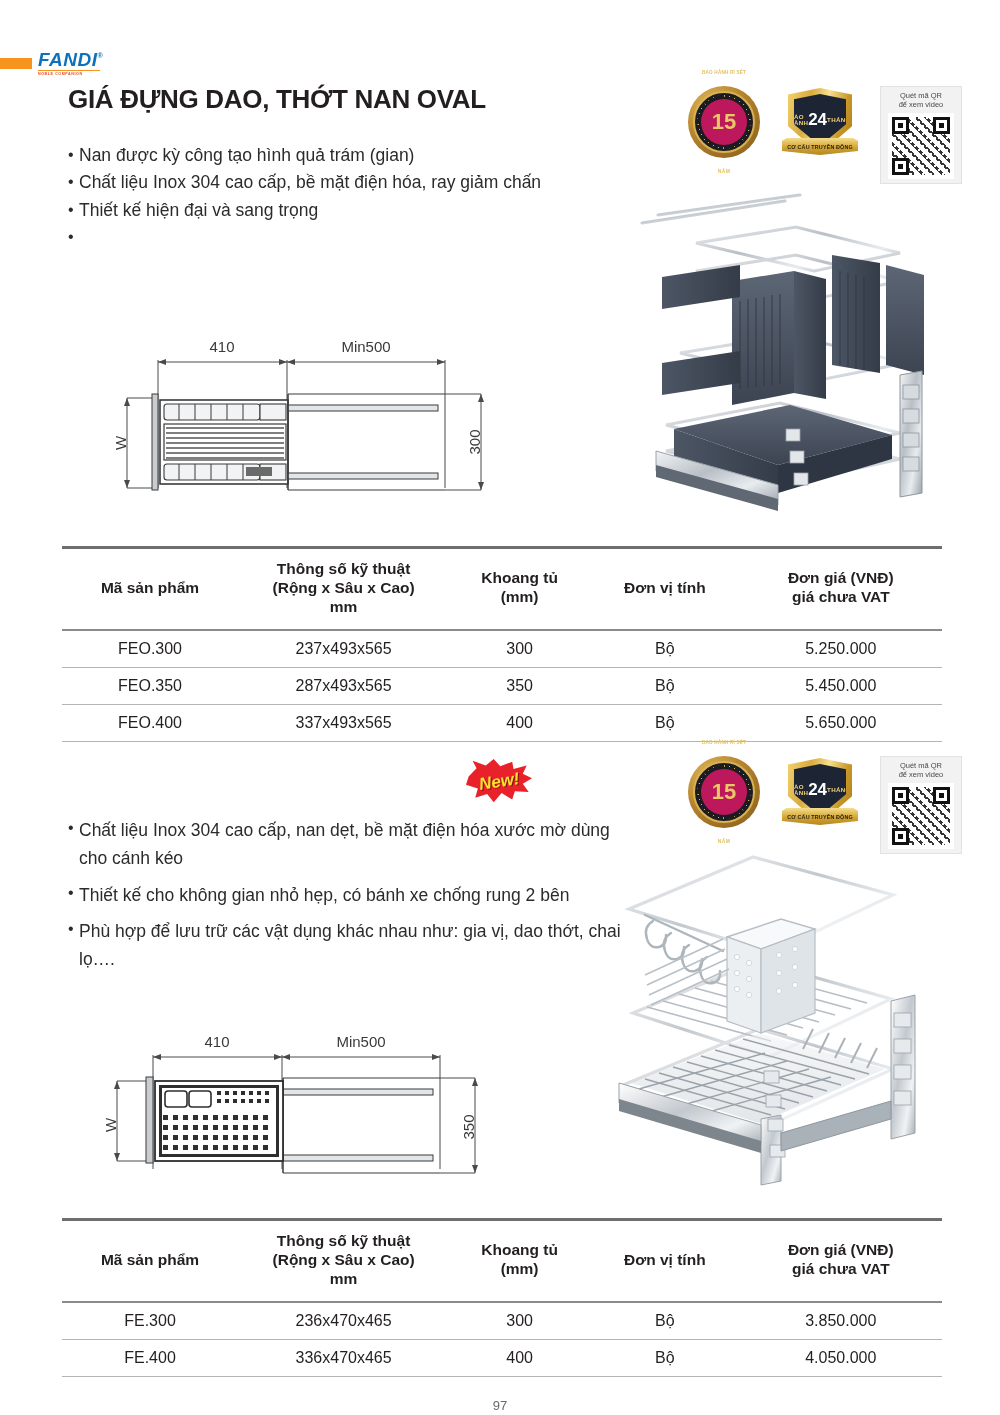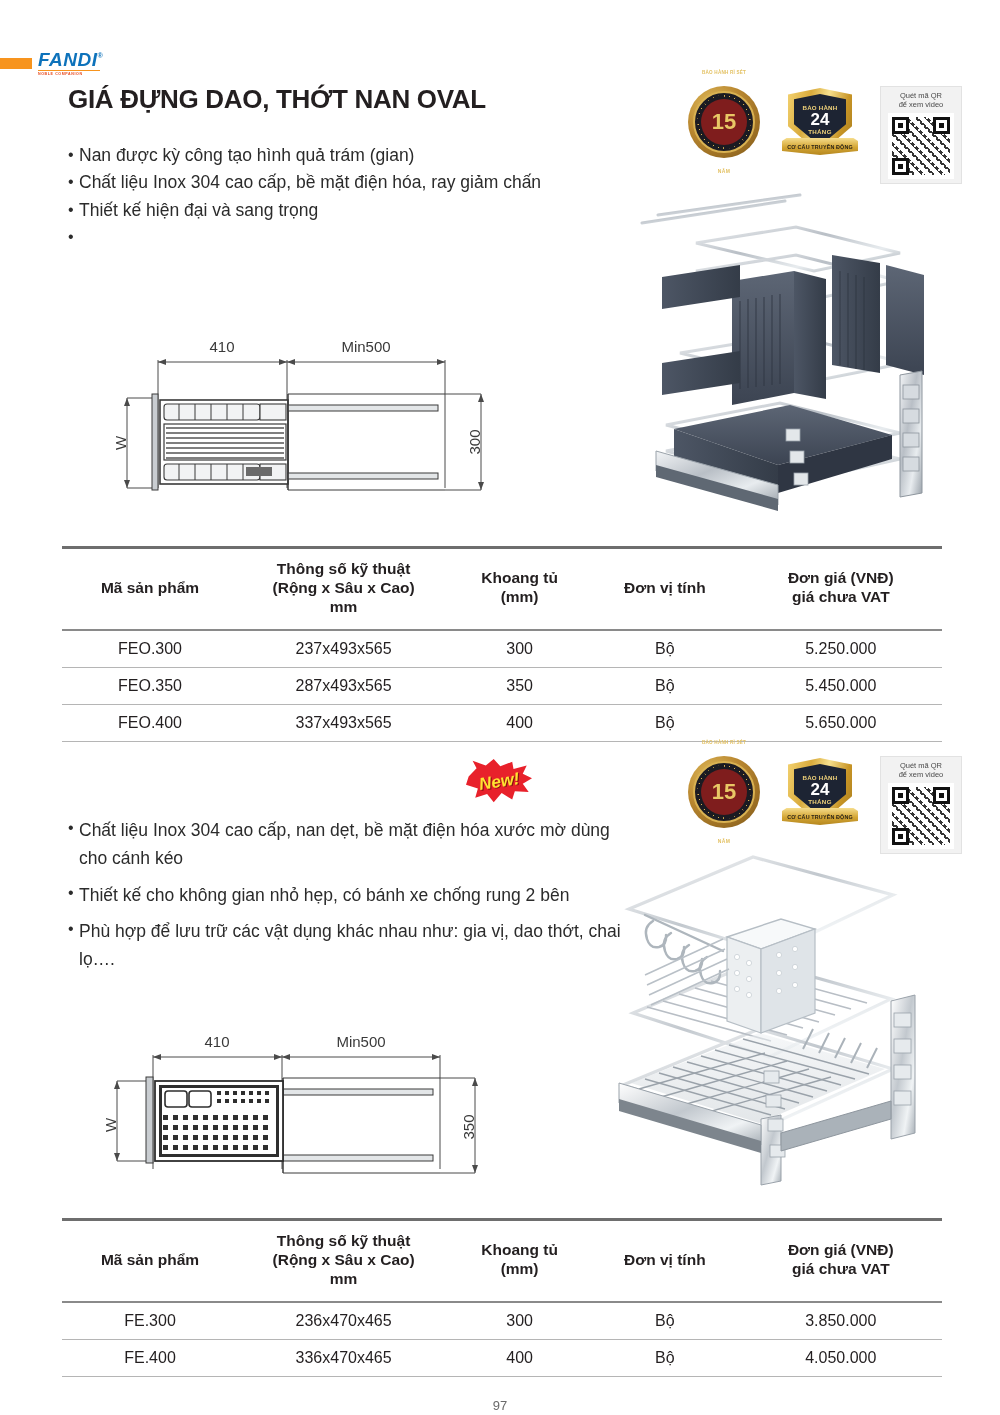--- a/index.html
+++ b/index.html
@@ -69,40 +69,40 @@
     background:#1b1b22; border:2px solid #d9b252;
   }
   .badge-circle .dots {
     position:absolute; inset:9px; border-radius:50%;
     background: repeating-conic-gradient(from 0deg, #d9b252 0deg 1.6deg, transparent 1.6deg 12deg);
     -webkit-mask: radial-gradient(circle, transparent 0 66%, #000 67% 100%);
             mask: radial-gradient(circle, transparent 0 66%, #000 67% 100%);
   }
   .badge-circle .inner {
     position:absolute; inset:13px; border-radius:50%;
-    background:#7f1d1d;
+    background:#be185d;
     display:flex; flex-direction:column; align-items:center; justify-content:center;
     color:#e3c163;
     gap:35px;
   }
   .bc-top { font-size: 4.6px; font-weight:700; letter-spacing:.2px; line-height:1.25; text-align:center; }
   .bc-num { font-size: 22px; font-weight:700; line-height:1; margin:1px 0 0; color:#e8c765; }
   .bc-unit{ font-size: 5px; font-weight:700; letter-spacing:.4px; }
 
   .badge-shield { position: relative; width: 76px; height: 82px; }
   .shield-body {
     position:absolute; left:6px; top:2px; width:64px; height:66px;
     background: linear-gradient(105deg,#f3d271 0%,#d9ab3c 30%,#f7e08e 52%,#c89526 78%,#a87c1d 100%);
     clip-path: polygon(50% 0%, 100% 10%, 100% 58%, 50% 100%, 0% 58%, 0% 10%);
   }
   .shield-inner {
     position:absolute; left:12px; top:8px; width:52px; height:52px;
     background:#1d2433;
     clip-path: polygon(50% 0%, 100% 10%, 100% 58%, 50% 100%, 0% 58%, 0% 10%);
-    display:flex; flex-direction:column; align-items:center; justify-content:center;
+    display:flex; flex-direction:row; align-items:center; justify-content:center;
     color:#f1d37a; line-height:1.05;
   }
   .sh-top { font-size: 6.2px; font-weight:700; letter-spacing:.2px; }
   .sh-num { font-size: 17px; font-weight:700; margin:0; color:#ffffff; }
   .sh-unit{ font-size: 6.2px; font-weight:700; letter-spacing:.3px; }
   .shield-banner {
     position:absolute; left:0; top:52px; width:76px; height:17px;
     background: linear-gradient(#f6dd8c,#d3a534 55%,#b5871f);
     clip-path: polygon(0% 18%, 6% 0%, 94% 0%, 100% 18%, 100% 76%, 50% 100%, 0% 76%);
     display:flex; align-items:center; justify-content:center;

